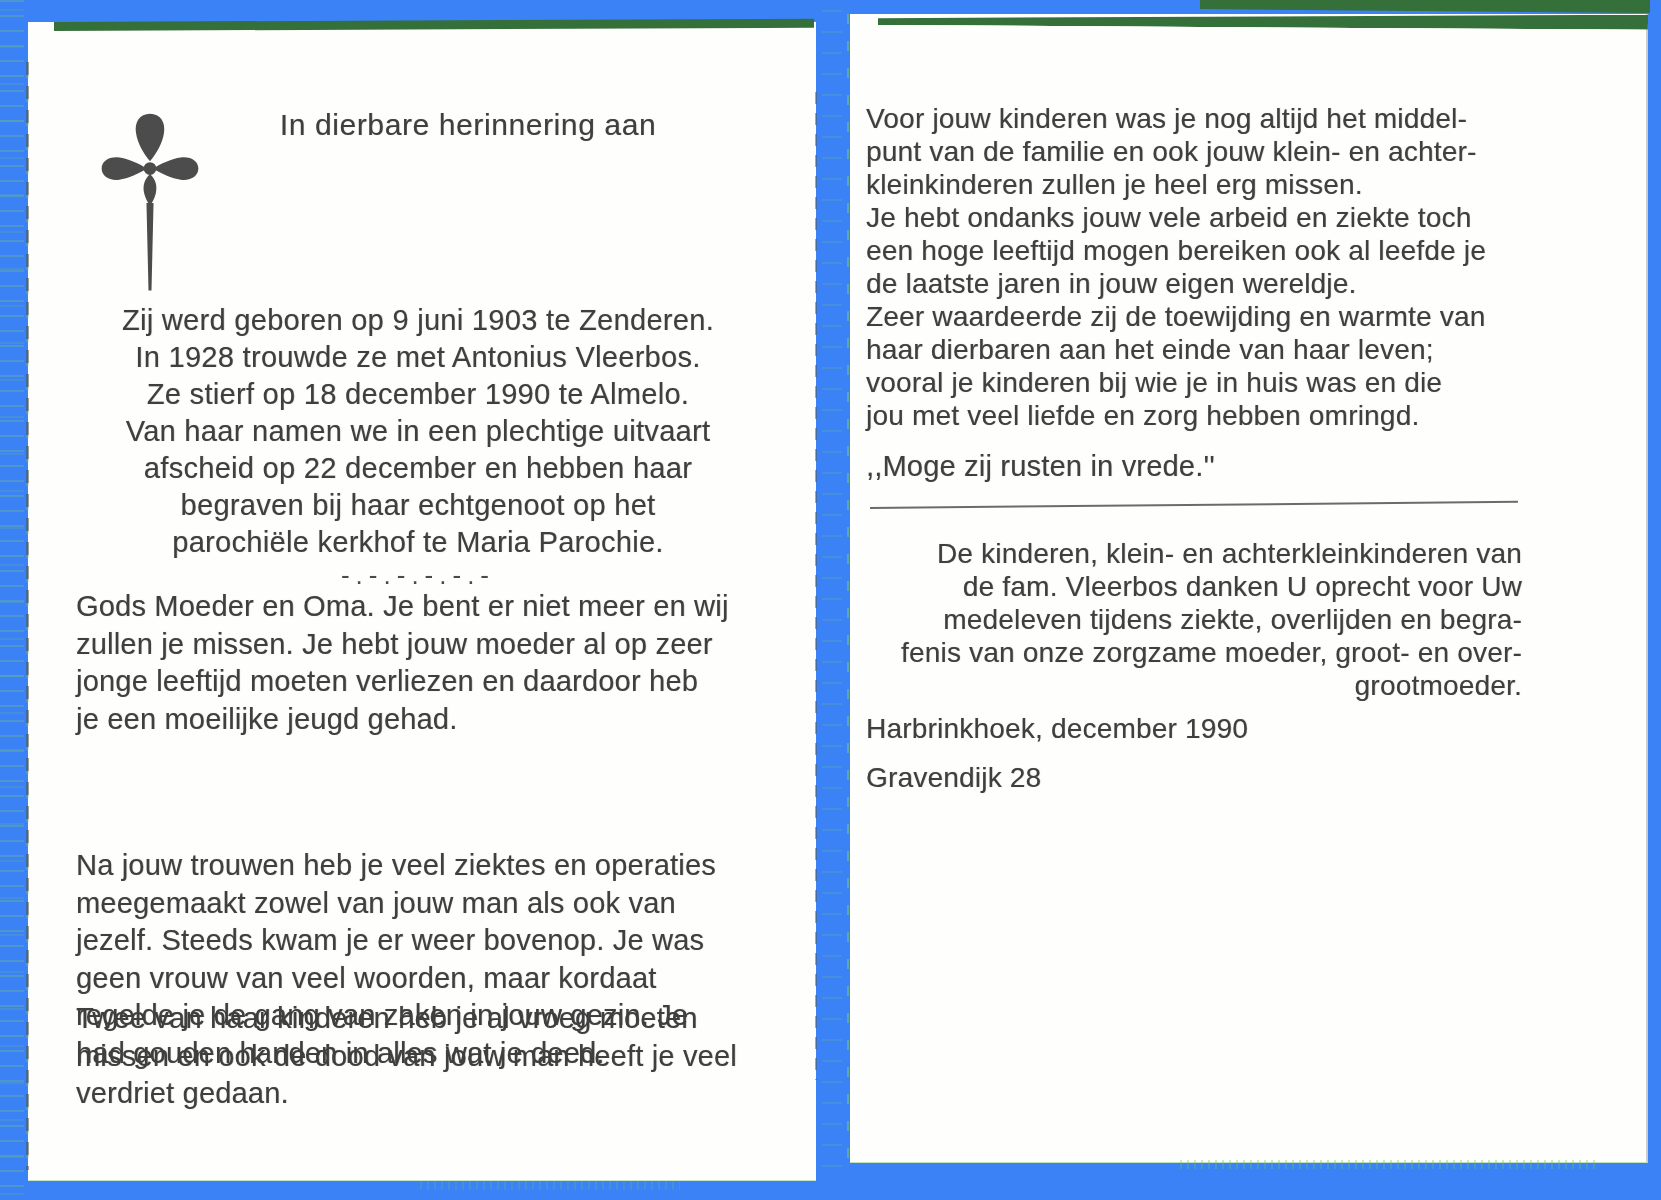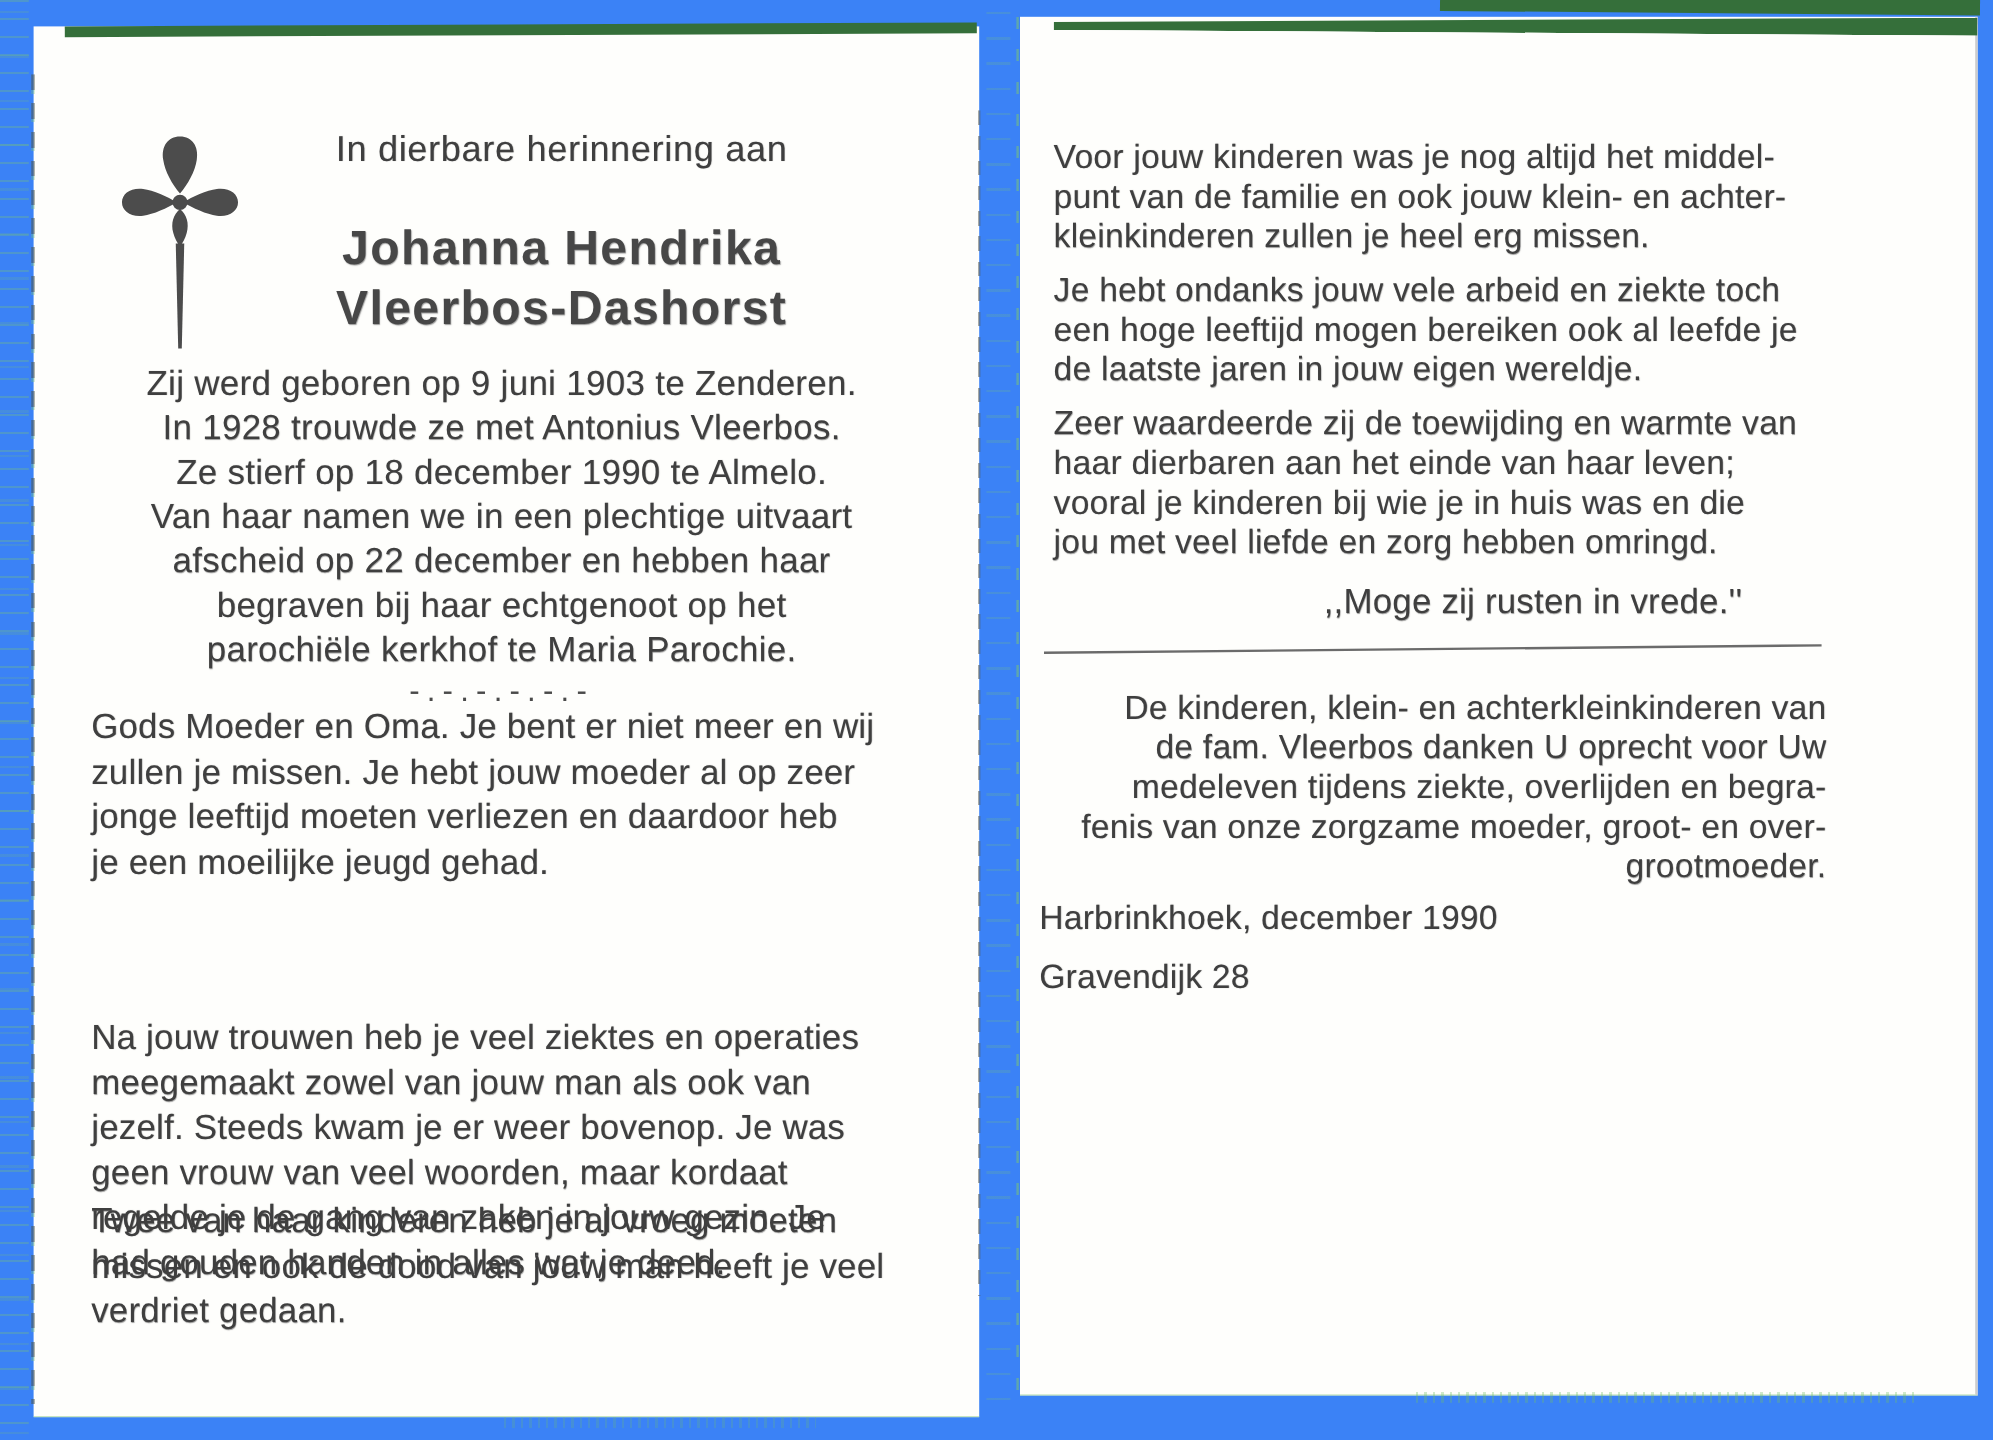--- a/index.html
+++ b/index.html
@@ -64,23 +64,23 @@
   .lp-divider{position:absolute;left:40px;top:538px;width:700px;text-align:center;
     font-size:26px;letter-spacing:6px;color:#4a4a4a;}
   .lp-para{position:absolute;left:48px;width:690px;
     font-size:29px;line-height:37.5px;letter-spacing:.2px;}
   .lp-para-0{top:566px;}
   .lp-para-1{top:794px;margin-top:31px;}
   .lp-para-2{top:978px;}
 
   .rp-text{position:absolute;left:16px;top:88px;width:656px;
     font-size:28px;line-height:33px;letter-spacing:.2px;}
-  .rp-block{margin:12px;}
+  .rp-block{margin:0;}
   .rp-prayer{margin-top:17px;}
-  .rp-quote{margin-top:18px;text-align:right;padding-right:70px;font-size:29px;}
+  .rp-quote{margin-top:18px;text-align:left;padding-right:70px;font-size:29px;}
   .rp-rule{margin-top:24px;margin-left:4px;width:648px;height:0;
     border-top:2px solid rgba(70,70,70,.8);transform:rotate(-0.55deg);transform-origin:left center;}
   .rp-ack{margin-top:28px;text-align:right;}
   .rp-place{margin-top:10px;}
   .rp-addr{margin-top:16px;}
 
   .fringe{position:absolute;height:9px;opacity:.6;
     background:repeating-linear-gradient(90deg, rgba(110,190,100,.55) 0 2px, transparent 2px 7px);}
   .fringe-right{left:1180px;top:1160px;width:420px;}
   .fringe-left{left:420px;top:1181px;width:260px;opacity:.4;}
@@ -103,24 +103,20 @@
       <path d="M30 2 C35.5 2 38.5 6.5 37.5 12.5 C36.8 17.5 33.5 23.5 30 27.5 C26.5 23.5 23.2 17.5 22.5 12.5 C21.5 6.5 24.5 2 30 2 Z"></path>
       <path d="M4 31.5 C4 27.5 8 24.8 13.5 25.5 C18 26 24.5 29 28.5 31.5 C24.5 34 18 37 13.5 37.5 C8 38.2 4 35.5 4 31.5 Z"></path>
       <path d="M56 31.5 C56 27.5 52 24.8 46.5 25.5 C42 26 35.5 29 31.5 31.5 C35.5 34 42 37 46.5 37.5 C52 38.2 56 35.5 56 31.5 Z"></path>
       <circle cx="30" cy="31.5" r="3.4" fill="#4c4c4c"></circle>
       <path d="M30 34.5 C33 37 34.2 40.8 33 45.3 C32.4 47.7 31 50 30 51.5 C29 50 27.6 47.7 27 45.3 C25.8 40.8 27 37 30 34.5 Z"></path>
       <path d="M28.1 50 L31.9 50 L30.8 97 L29.2 97 Z"></path>
     </svg>
 
     <div class="lp-header ink">In dierbare herinnering aan</div>
 
-    <div class="lp-name">
-      <div>Johanna Hendrika</div>
-      <div>Vleerbos-Dashorst</div>
-    </div>
 
     <div class="lp-life multiline ink">Zij werd geboren op 9 juni 1903 te Zenderen.
 In 1928 trouwde ze met Antonius Vleerbos.
 Ze stierf op 18 december 1990 te Almelo.
 Van haar namen we in een plechtige uitvaart
 afscheid op 22 december en hebben haar
 begraven bij haar echtgenoot op het
 parochiële kerkhof te Maria Parochie.</div>
 
     <div class="lp-divider">-.-.-.-.-.-</div>

